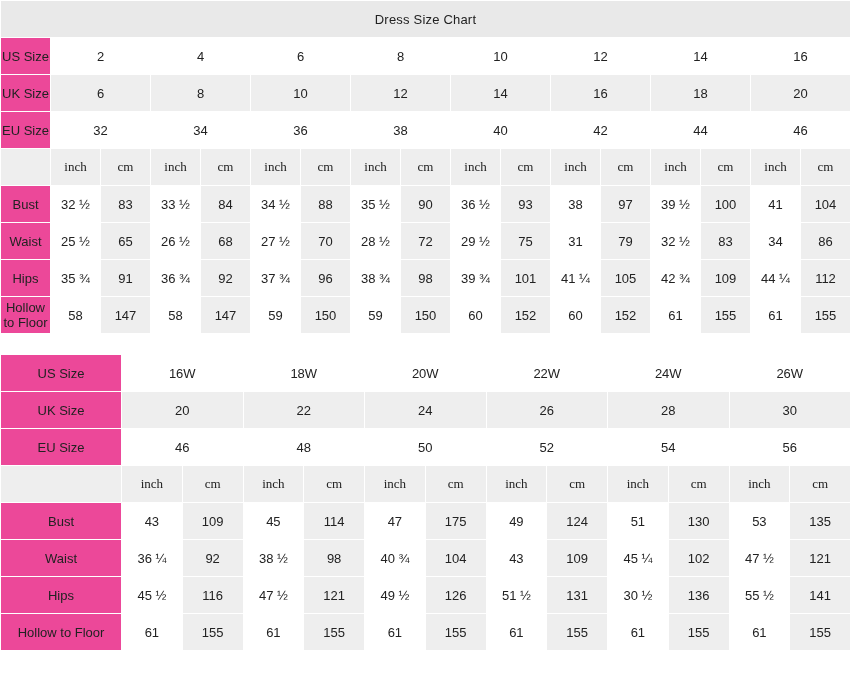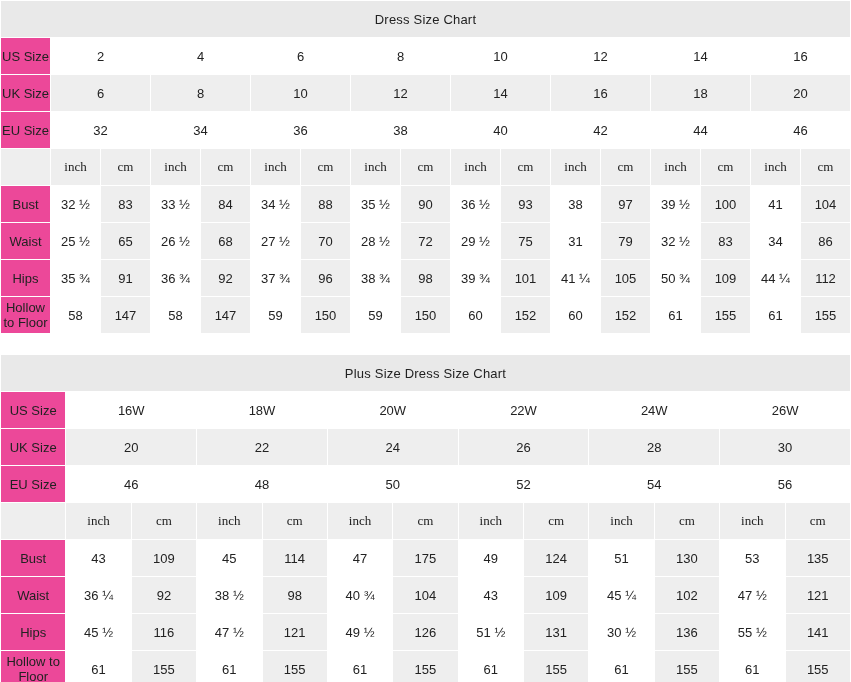--- a/index.html
+++ b/index.html
@@ -183,21 +183,21 @@
         <td class="cell-white">36 ¾</td>
         <td class="cell-gray">92</td>
         <td class="cell-white">37 ¾</td>
         <td class="cell-gray">96</td>
         <td class="cell-white">38 ¾</td>
         <td class="cell-gray">98</td>
         <td class="cell-white">39 ¾</td>
         <td class="cell-gray">101</td>
         <td class="cell-white">41 ¼</td>
         <td class="cell-gray">105</td>
-        <td class="cell-white">50 ¾</td>
+        <td class="cell-white">42 ¾</td>
         <td class="cell-gray">109</td>
         <td class="cell-white">44 ¼</td>
         <td class="cell-gray">112</td>
       </tr>
 
       <tr>
         <td class="rowlabel">Hollow to Floor</td>
         <td class="cell-white">58</td>
         <td class="cell-gray">147</td>
         <td class="cell-white">58</td>
@@ -215,23 +215,20 @@
         <td class="cell-white">61</td>
         <td class="cell-gray">155</td>
       </tr>
     </tbody>
   </table>
 
   <div class="gap"></div>
 
   <table class="chart">
     <tbody>
-      <tr>
-        <td class="title-cell" colspan="13">Plus Size Dress Size Chart</td>
-      </tr>
 
       <tr>
         <td class="rowlabel">US Size</td>
         <td class="cell-white sizehdr" colspan="2">16W</td>
         <td class="cell-white sizehdr" colspan="2">18W</td>
         <td class="cell-white sizehdr" colspan="2">20W</td>
         <td class="cell-white sizehdr" colspan="2">22W</td>
         <td class="cell-white sizehdr" colspan="2">24W</td>
         <td class="cell-white sizehdr" colspan="2">26W</td>
       </tr>

